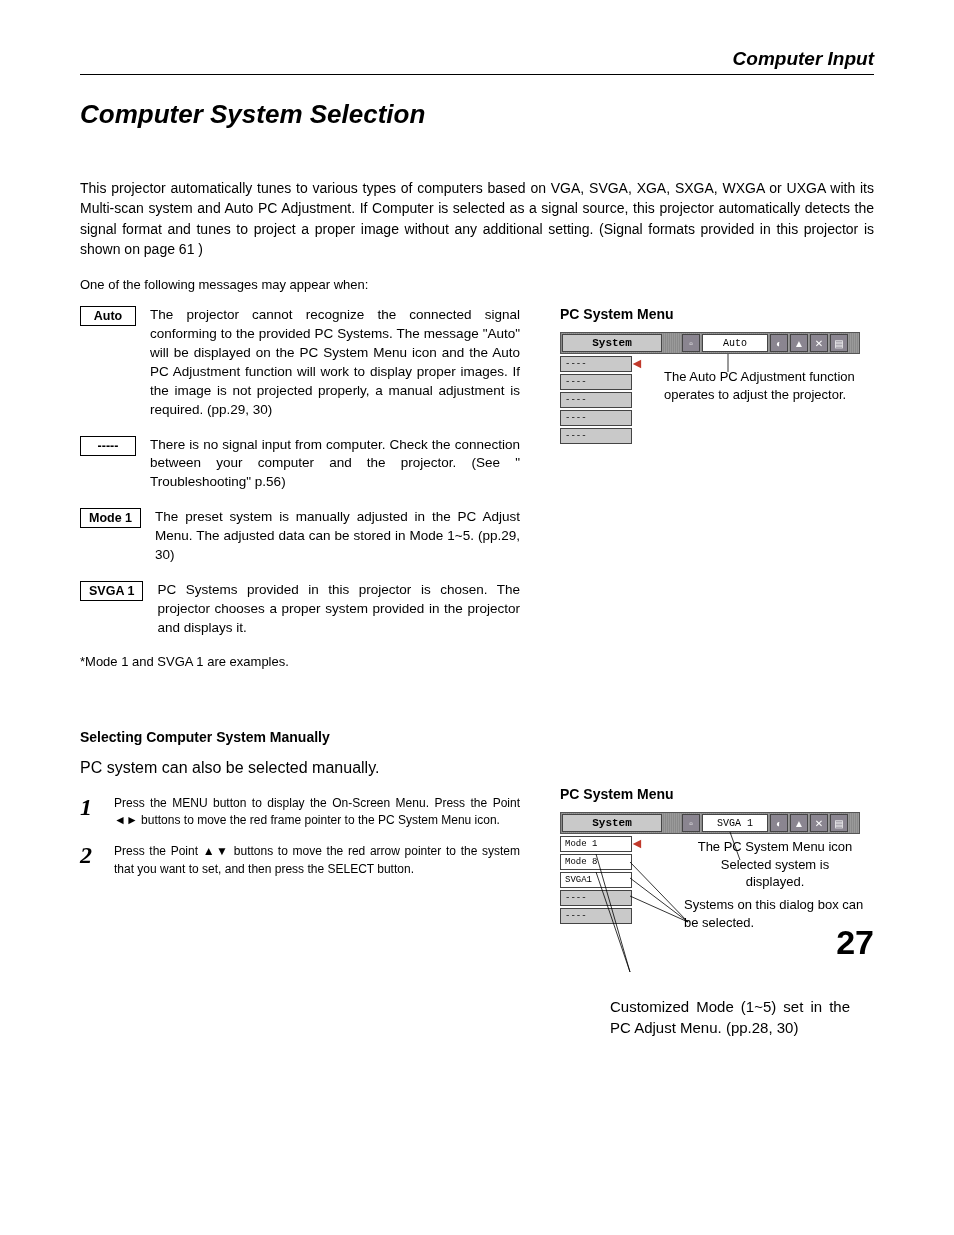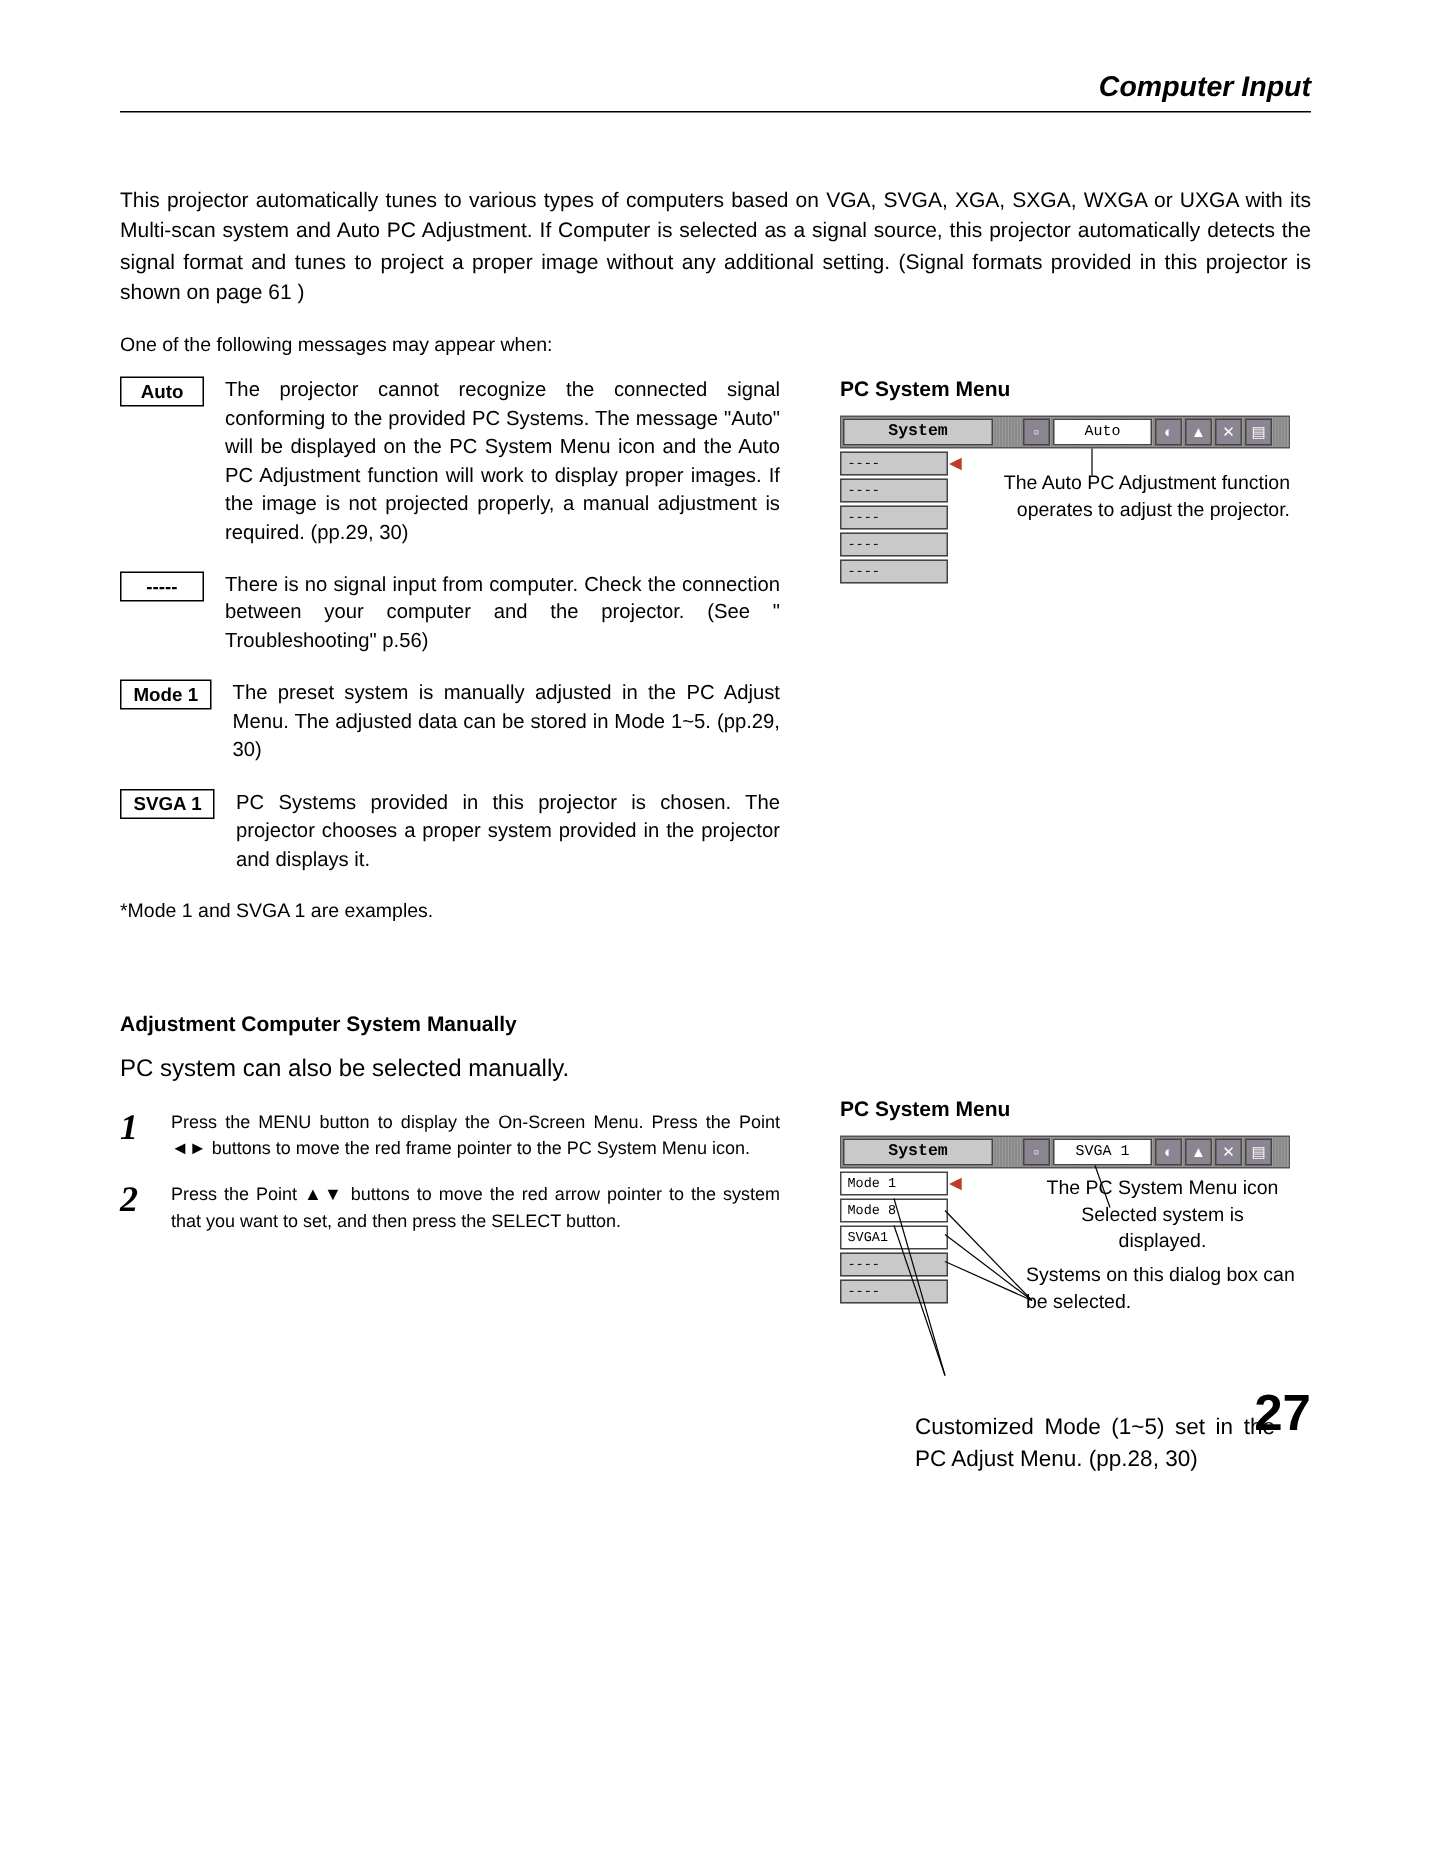--- a/index.html
+++ b/index.html
@@ -21,21 +21,21 @@
   .steps { }
   .step { display: flex; gap: 14px; margin-bottom: 14px; }
   .step-num { font-family: Georgia, 'Times New Roman', serif; font-style: italic; font-weight: bold; font-size: 24px; flex-shrink: 0; width: 20px; line-height: 1; }
   .step-text { font-size: 12px; line-height: 1.45; text-align: justify; flex: 1; }
   .arrow-sym { font-family: sans-serif; }
   .page-num { position: absolute; right: 80px; bottom: 36px; font-size: 34px; font-weight: bold; }
 
   
   .menu-title { font-weight: bold; font-size: 14px; margin-bottom: 10px; }
   .menu-block { margin-bottom: 60px; }
-  .screenshot { width: 300px; text-align: right; }
+  .screenshot { width: 300px; }
   .menu-bar { display: flex; height: 22px; border: 1px solid #555; background: repeating-linear-gradient(90deg, #8a8a8a 0 1px, #9a9a9a 1px 2px); }
   .menu-sysbox { width: 100px; background: #c9c9c9; border: 1px solid #444; font-family: 'Courier New', monospace; font-size: 11px; font-weight: bold; display: flex; align-items: center; justify-content: center; margin: 1px; }
   .mb-gap { width: 18px; }
   .mb-icon { width: 18px; height: 18px; margin: 1px; background: #8a8590; border: 1px solid #444; display:flex; align-items:center; justify-content:center; font-size:10px; color:#fff;}
   .label-w { width: 66px; background: #fff; border: 1px solid #444; font-family: 'Courier New', monospace; font-size: 10px; display: flex; align-items: center; justify-content: center; margin: 1px; position: relative; }
   .under-row { display: flex; margin-top: 2px; }
   .list-col { width: 72px; }
   .list-item-box { height: 16px; border: 1px solid #444; background: #c9c9c9; margin-bottom: 2px; font-family: 'Courier New', monospace; font-size: 9px; display: flex; align-items: center; padding-left: 4px; }
   .list-item-white { background: #fff; }
   .ptr-col { width: 18px; position: relative; }
@@ -47,20 +47,21 @@
   .annot2 { font-size: 13px; line-height: 1.35; }
   .annot2-a { position: absolute; left: 130px; top: 52px; width: 170px; text-align: center; }
   .annot2-b { position: absolute; left: 124px; top: 110px; width: 180px; }
 </style>
 </head>
 <body>
 
 <div class="page">
   <div class="header-bar">Computer Input</div>
 
+  <div class="title">Computer System Selection</div>
 
   <p class="intro">This projector automatically tunes to various types of computers based on VGA, SVGA, XGA, SXGA, WXGA or UXGA with its Multi-scan system and Auto PC Adjustment.  If Computer is selected as a signal source, this projector automatically detects the signal format and tunes to project a proper image without any additional setting.  (Signal formats provided in this projector is shown on page 61 )</p>
 
   <p class="lead">One of the following messages may appear when:</p>
 
   <div class="cols">
 
     <div class="left">
       <div class="msg-row">
         <div class="label-box">Auto</div>
@@ -75,21 +76,21 @@
         <div class="msg-text">The preset system is manually adjusted in the PC Adjust Menu.  The adjusted data can be stored in Mode 1~5.  (pp.29, 30)</div>
       </div>
       <div class="msg-row">
         <div class="label-box">SVGA 1</div>
         <div class="msg-text">PC Systems provided in this projector is chosen. The projector chooses a proper system provided in the projector and displays it.</div>
       </div>
       <p class="foot">*Mode 1 and SVGA 1 are examples.</p>
 
       <div style="height:60px"></div>
 
-      <div class="sub-head">Adjustment Computer System Manually</div>
+      <div class="sub-head">Selecting Computer System Manually</div>
       <p class="para">PC system can also be selected manually.</p>
 
       <div class="steps">
         <div class="step">
           <div class="step-num">1</div>
           <div class="step-text">
             <span>Press the MENU button to display the On-Screen Menu.  Press the Point </span><span class="arrow-sym">◄►</span><span> buttons to move the red frame pointer to the PC System Menu icon.</span>
           </div>
         </div>
         <div class="step">

